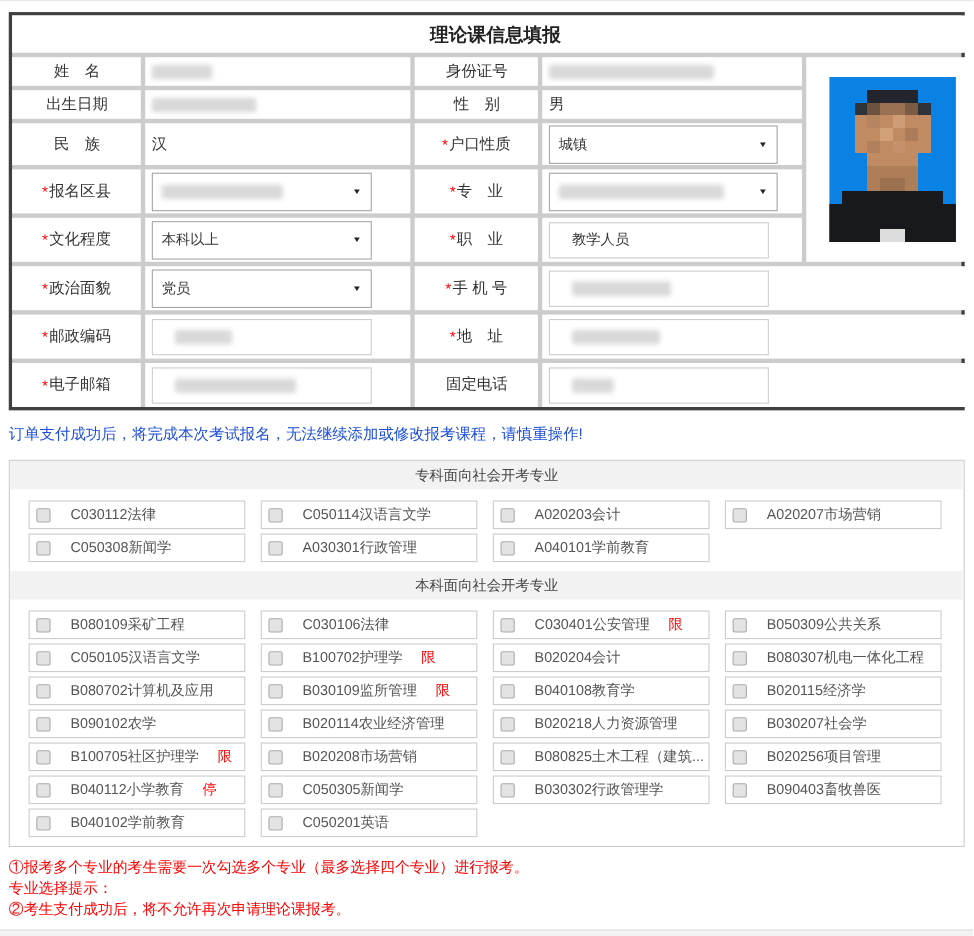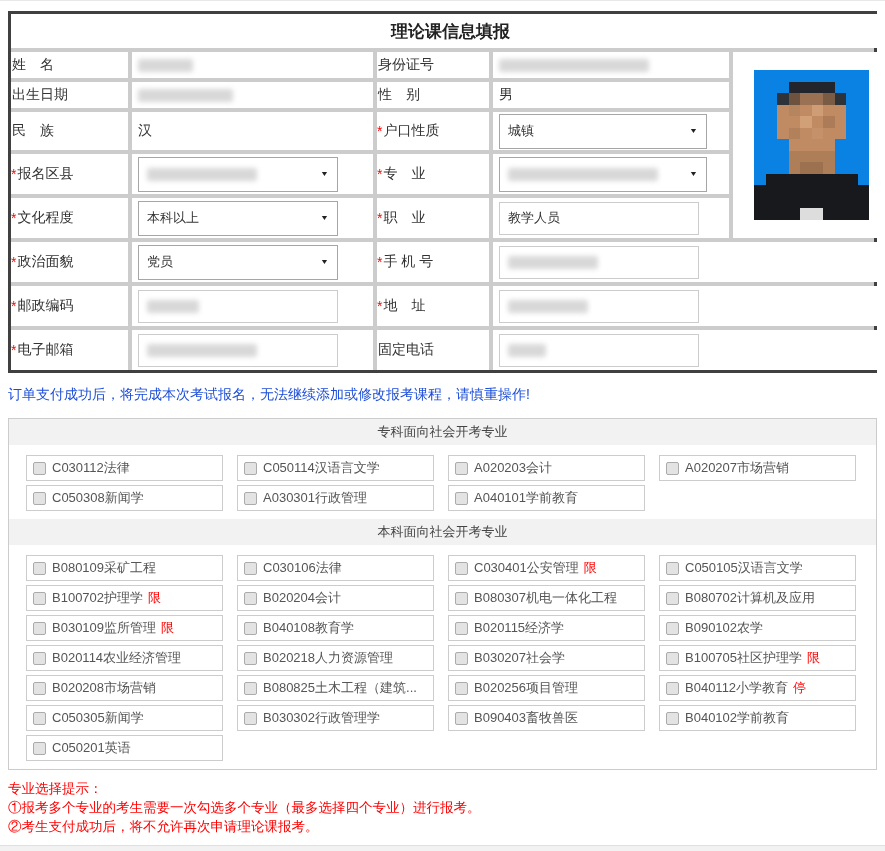--- a/index.html
+++ b/index.html
@@ -12,36 +12,36 @@
 
   
   .info-table {
     display: grid;
     grid-template-columns: 117px 241px 112px 236px 157px;
     grid-template-rows: 34px 26px 26px 38px 40px 40px 40px 40px 40px;
     gap: 4px; background: #ccc; border: 3px solid #404040;
   }
   .cell { background: #fff; display: flex; align-items: center; font-size: 14px; }
   .cell.title { grid-column: 1 / 6; justify-content: center; font-size: 17px; font-weight: bold; color: #222; }
-  .cell.lbl { justify-content: flex-start; color: #333; }
+  .cell.lbl { justify-content: center; color: #333; }
   .cell.val { padding-left: 6px; color: #333; }
   .star { color: #f00; margin-right: 1px; }
   .photo-cell { grid-column: 5; grid-row: 2 / 7; justify-content: center; align-items: center; }
   .span2 { grid-column: 4 / 6; }
 
   .select {
     width: 200px; height: 35px; border: 1px solid #a6a6a6; background: #fff;
     display: flex; align-items: center; padding: 16px 8px; font-size: 13px; color: #333;
     justify-content: space-between; cursor: default;
   }
   .select.w208 { width: 208px; }
   .arr { font-size: 9px; color: #222; transform: scaleY(0.8); }
   .input {
     width: 200px; height: 33px; border: 1px solid #ccc; background: #fff;
-    display: flex; align-items: center; padding: 0 8px; font-size: 13px; color: #333;
+    display: flex; align-items: center; padding: 0 20px; font-size: 13px; color: #333;
   }
   .redacted {
     display: inline-block; height: 13px; border-radius: 2px;
     background: #cfcfcf; filter: blur(2.5px); opacity: .8;
   }
   .w38{width:38px}.w52{width:52px}.w55{width:55px}.w80{width:80px}.w90{width:90px}
   .w95{width:95px}.w110{width:110px}.w150{width:150px}
 
   
   .warn { color: #1d4ed8; font-size: 14px; margin: 13px 0 14px 0; }
@@ -53,21 +53,21 @@
     height: 26px; background: #f2f2f2; display: flex; align-items: center;
     justify-content: center; font-size: 13px; color: #444;
   }
   .chk-grid {
     display: grid; grid-template-columns: repeat(4, 197px);
     column-gap: 14px; row-gap: 4px; padding: 10px 17px 8px 17px;
   }
   .chk-item {
     height: 26px; border: 1px solid #ccc; background: #fff;
     display: flex; align-items: center; padding: 0 4px 0 6px;
-    font-size: 13px; color: #555; white-space: nowrap; overflow: hidden; cursor: pointer;
+    font-size: 13px; color: #555; white-space: nowrap; overflow: hidden; cursor: pointer; gap: 12px;
   }
   .chk-box {
     width: 13px; height: 13px; flex: 0 0 13px; border: 1px solid #ababab; border-radius: 2px;
     background: #e3e3e3; margin-right: 6px;
   }
   .tag { color: #f00; margin-left: 5px; }
 
   
   .btn-row { display: flex; justify-content: center; margin-top: 15px; }
   .next-btn {
@@ -315,20 +315,25 @@
           <span>C030106法律</span>
           <span class="tag"></span>
         </div>
       <div class="chk-item">
           <span class="chk-box"></span>
           <span>C030401公安管理</span>
           <span class="tag">限</span>
         </div>
       <div class="chk-item">
           <span class="chk-box"></span>
+          <span>B050309公共关系</span>
+          <span class="tag"></span>
+        </div>
+      <div class="chk-item">
+          <span class="chk-box"></span>
           <span>C050105汉语言文学</span>
           <span class="tag"></span>
         </div>
       <div class="chk-item">
           <span class="chk-box"></span>
           <span>B100702护理学</span>
           <span class="tag">限</span>
         </div>
       <div class="chk-item">
           <span class="chk-box"></span>
@@ -427,22 +432,22 @@
         </div>
       <div class="chk-item">
           <span class="chk-box"></span>
           <span>C050201英语</span>
           <span class="tag"></span>
         </div>
     </div>
   </div>
 
   <div class="tips">
+    <div>①报考多个专业的考生需要一次勾选多个专业（最多选择四个专业）进行报考。</div>
     <div>专业选择提示：</div>
-    <div>①报考多个专业的考生需要一次勾选多个专业（最多选择四个专业）进行报考。</div>
     <div>②考生支付成功后，将不允许再次申请理论课报考。</div>
   </div>
 
   <div class="btn-row">
     <button class="next-btn">下一步</button>
   </div>
 
 </div>
 
 <div class="footer-bar"></div>

